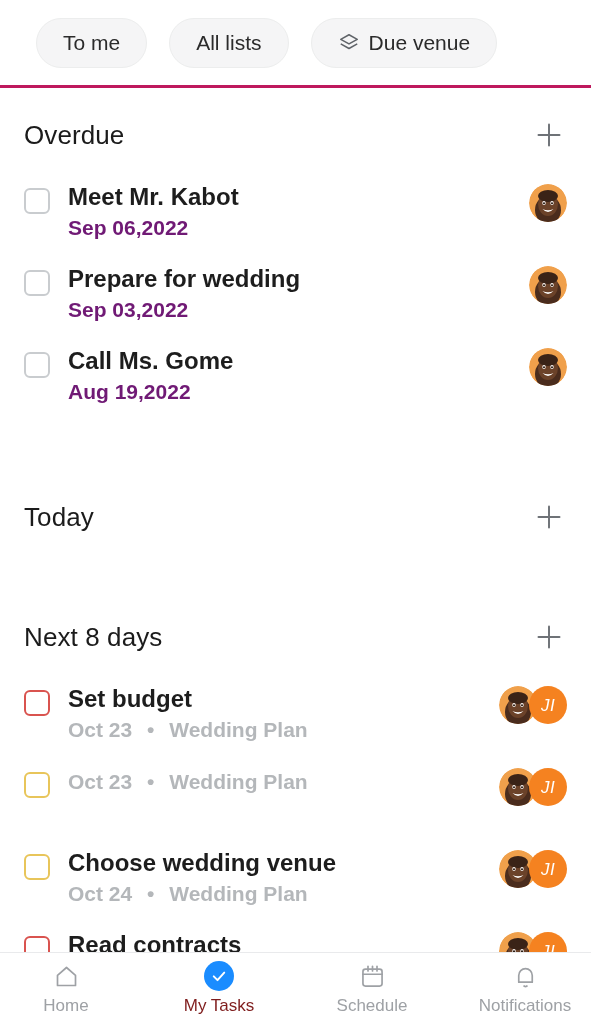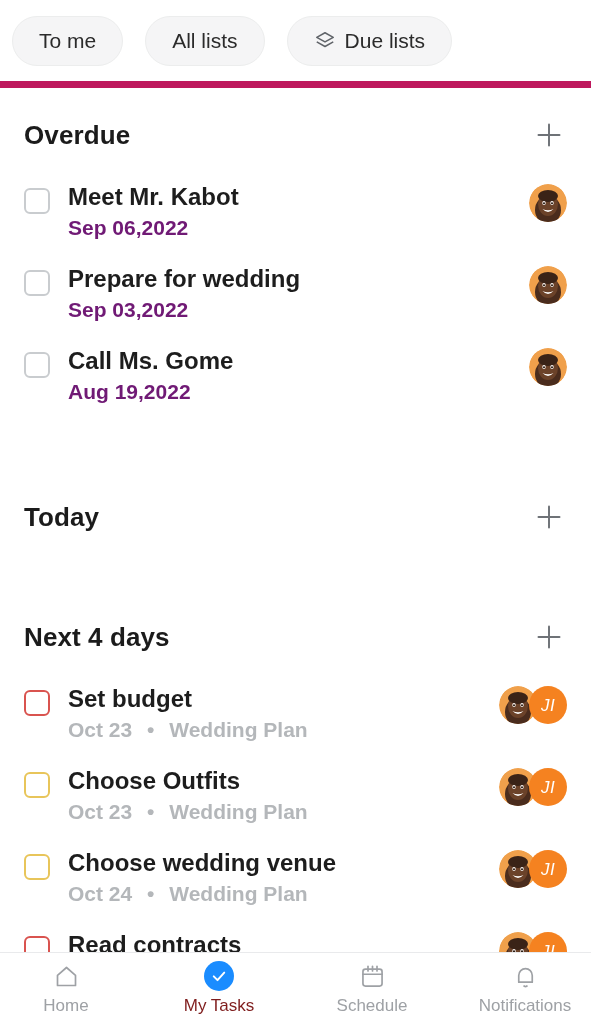--- a/index.html
+++ b/index.html
@@ -24,22 +24,22 @@
     flex-direction: column;
     background: #ffffff;
   }
 
   
   .filter-bar {
     height: 88px;
     flex: 0 0 88px;
     display: flex;
     align-items: center;
-    padding: 0 12px;
-    border-bottom: 7px solid #be185d;
+    padding: 0 36px;
+    border-bottom: 3px solid #be185d;
     background: #ffffff;
   }
 
   .chip {
     height: 50px;
     border-radius: 25px;
     background: #f5f5f6;
     border: 1px solid #eceded;
     display: inline-flex;
     align-items: center;
@@ -73,21 +73,21 @@
 
   .section-header {
     display: flex;
     align-items: center;
     padding: 0 24px;
     height: 62px;
   }
 
   .section-title {
     font-size: 26px;
-    font-weight: bold;
+    font-weight: normal;
     color: #1b1b1b;
     letter-spacing: 0.1px;
   }
 
   .add-btn {
     margin-left: auto;
     width: 36px;
     height: 36px;
     position: relative;
     cursor: pointer;
@@ -245,21 +245,21 @@
     <div class="chip">
       <span>All lists</span>
     </div>
     <div class="chip chip-right">
       <span class="layers-icon">
         <svg viewBox="0 0 24 24" width="22" height="22" fill="none" stroke="#5f6368" stroke-width="1.6" stroke-linejoin="round">
           <polygon points="12,3 21,8 12,13 3,8"></polygon>
           <polyline points="3,13 12,18 21,13"></polyline>
         </svg>
       </span>
-      <span>Due lists</span>
+      <span>Due venue</span>
     </div>
   </div>
 
   <div class="content">
 
     <div class="spacer-sm"></div>
     <div class="section-header">
       <div class="section-title">Overdue</div>
       <div class="add-btn">
         <svg viewBox="0 0 24 24" width="36" height="36" fill="none" stroke="#6e7277" stroke-width="1.3" stroke-linecap="round">
@@ -351,21 +351,21 @@
       <div class="add-btn">
         <svg viewBox="0 0 24 24" width="36" height="36" fill="none" stroke="#6e7277" stroke-width="1.3" stroke-linecap="round">
           <line x1="12" y1="5" x2="12" y2="19"></line>
           <line x1="5" y1="12" x2="19" y2="12"></line>
         </svg>
       </div>
     </div>
 
     <div class="spacer-lg"></div>
     <div class="section-header">
-      <div class="section-title">Next 4 days</div>
+      <div class="section-title">Next 8 days</div>
       <div class="add-btn">
         <svg viewBox="0 0 24 24" width="36" height="36" fill="none" stroke="#6e7277" stroke-width="1.3" stroke-linecap="round">
           <line x1="12" y1="5" x2="12" y2="19"></line>
           <line x1="5" y1="12" x2="19" y2="12"></line>
         </svg>
       </div>
     </div>
     <div class="spacer-sm"></div>
 
     <div class="task-row">
@@ -392,21 +392,20 @@
             <path d="M13.5 25 Q19 31 24.5 25 Q19 27.5 13.5 25 Z" fill="#ffffff"></path>
           </svg>
         </span>
         <span class="avatar initials">JI</span>
       </div>
     </div>
 
     <div class="task-row">
       <div class="checkbox amber"></div>
       <div class="task-body">
-        <div class="task-title">Choose Outfits</div>
         <div class="task-meta normal">
           <span>Oct 23</span>
           <span class="meta-dot">•</span>
           <span>Wedding Plan</span>
         </div>
       </div>
       <div class="avatars">
         <span class="avatar">
           <svg viewBox="0 0 38 38" width="38" height="38">
             <circle cx="19" cy="19" r="19" fill="#f0a04b"></circle>

